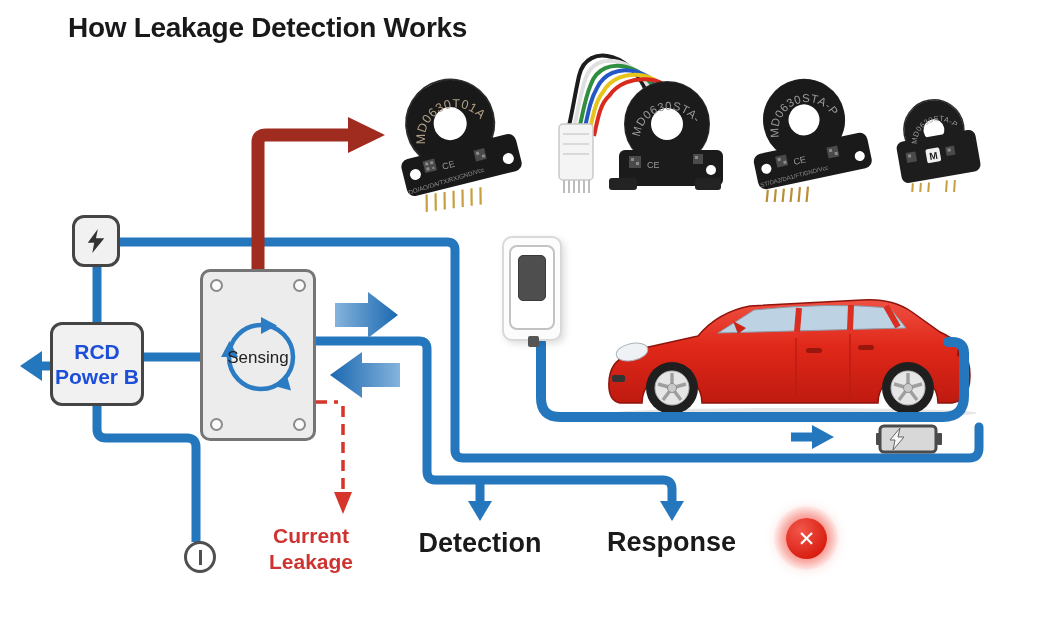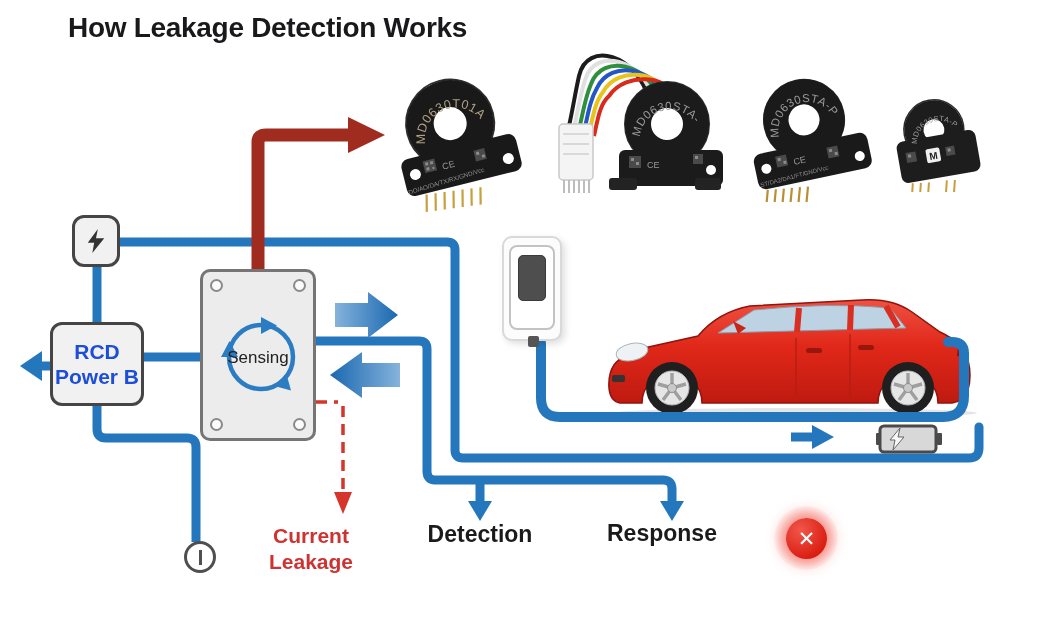--- a/index.html
+++ b/index.html
@@ -23,21 +23,21 @@
   #charger-inner{position:absolute;left:5px;top:7px;right:5px;bottom:9px;border:2.5px solid #c3c3c3;border-radius:8px;background:#ffffff;}
   #charger-screen{position:absolute;left:14px;top:17px;width:26px;height:44px;background:#4e4e4e;border:1px solid #3a3a3a;border-radius:5px;}
   #charger-stub{position:absolute;left:24px;bottom:-8px;width:11px;height:11px;background:#555;border-radius:2px;}
 
   
   #terminal{left:184px;top:541px;width:32px;height:32px;border:3px solid #4f4f4f;border-radius:50%;
             background:#fff;box-sizing:border-box;display:flex;align-items:center;justify-content:center;}
   #terminal .bar{width:3px;height:15px;background:#4f4f4f;}
 
   
-  .lbl{font-size:23px;font-weight:700;color:#1a1a1a;}
+  .lbl{font-size:27px;font-weight:700;color:#1a1a1a;margin-top:7px;}
   #leakage-label{left:248px;top:523px;width:126px;text-align:center;color:#cd3331;font-size:21px;font-weight:700;line-height:26px;}
   #detection-label{left:408px;top:521px;width:144px;text-align:center;}
   #response-label{left:607px;top:520px;width:140px;text-align:left;}
   #poweroff-label{left:843px;top:523px;width:150px;}
 
   
   #x-glow{left:774px;top:506px;width:64px;height:64px;border-radius:50%;
           background:radial-gradient(circle,rgba(244,55,38,.55) 0%,rgba(244,55,38,.18) 55%,rgba(244,55,38,0) 75%);}
   #x-circle{left:786px;top:518px;width:41px;height:41px;border-radius:50%;
             background:radial-gradient(circle at 35% 30%,#f2564a,#d81d10 75%);

